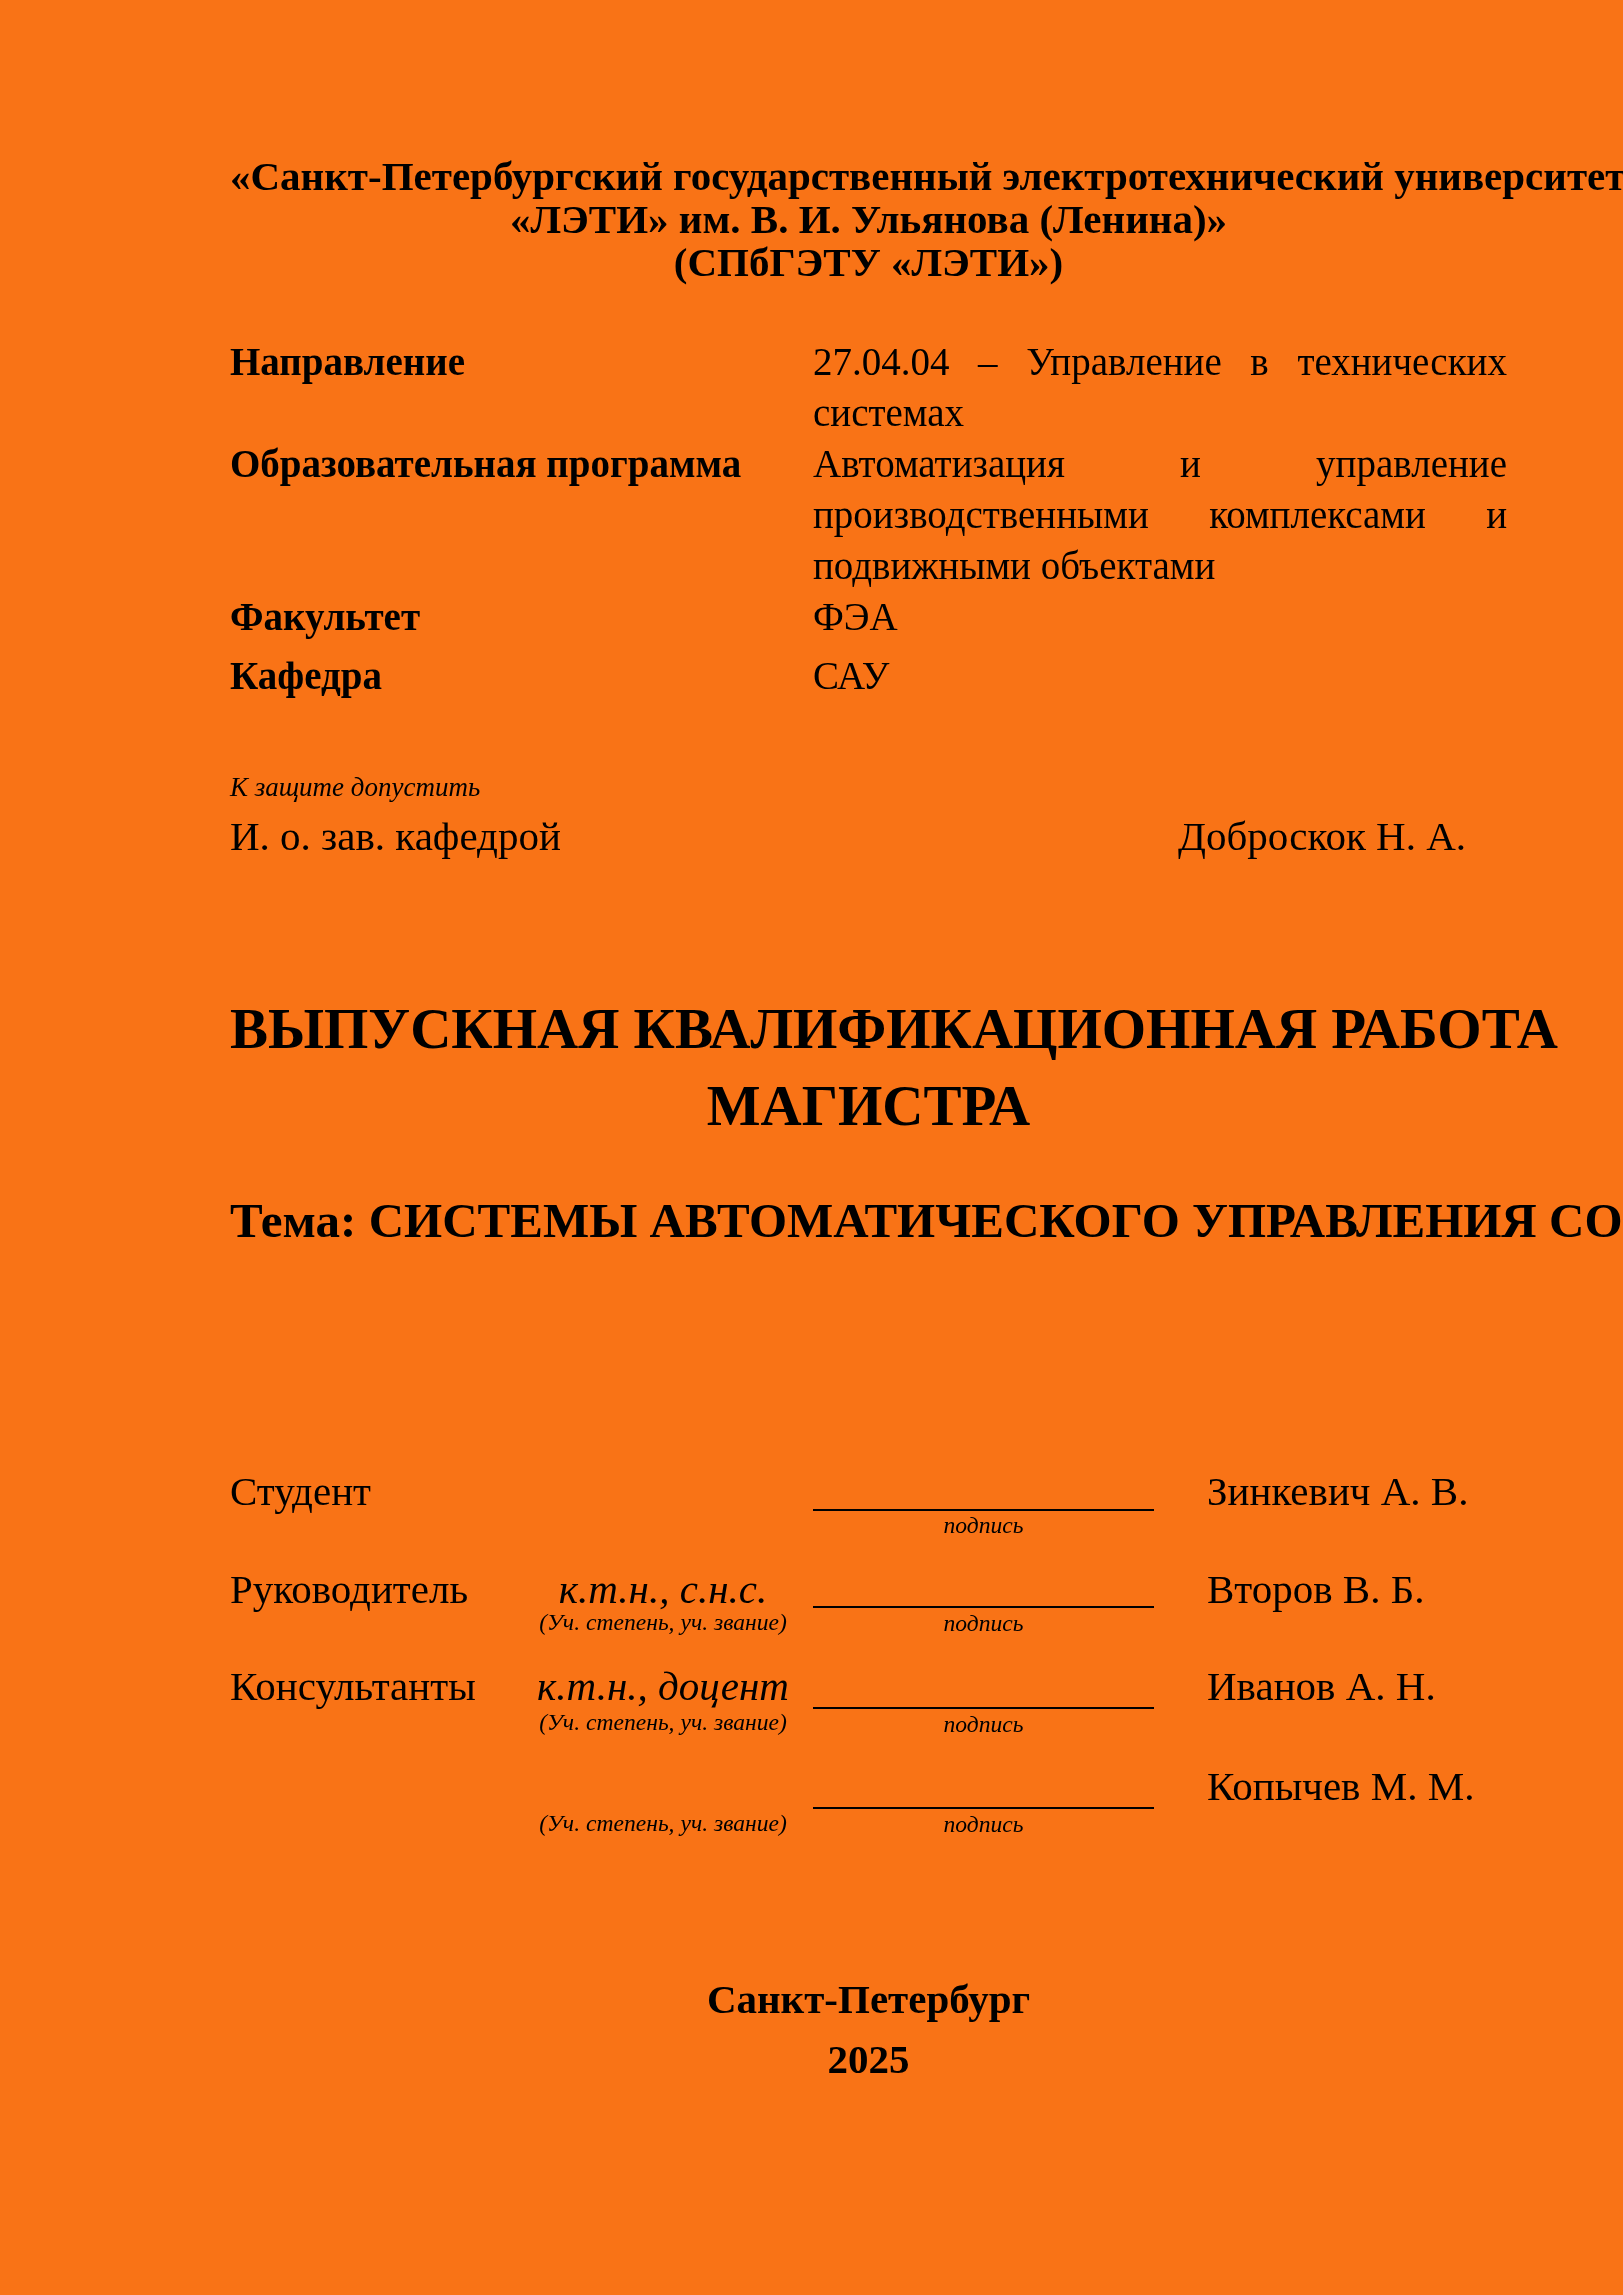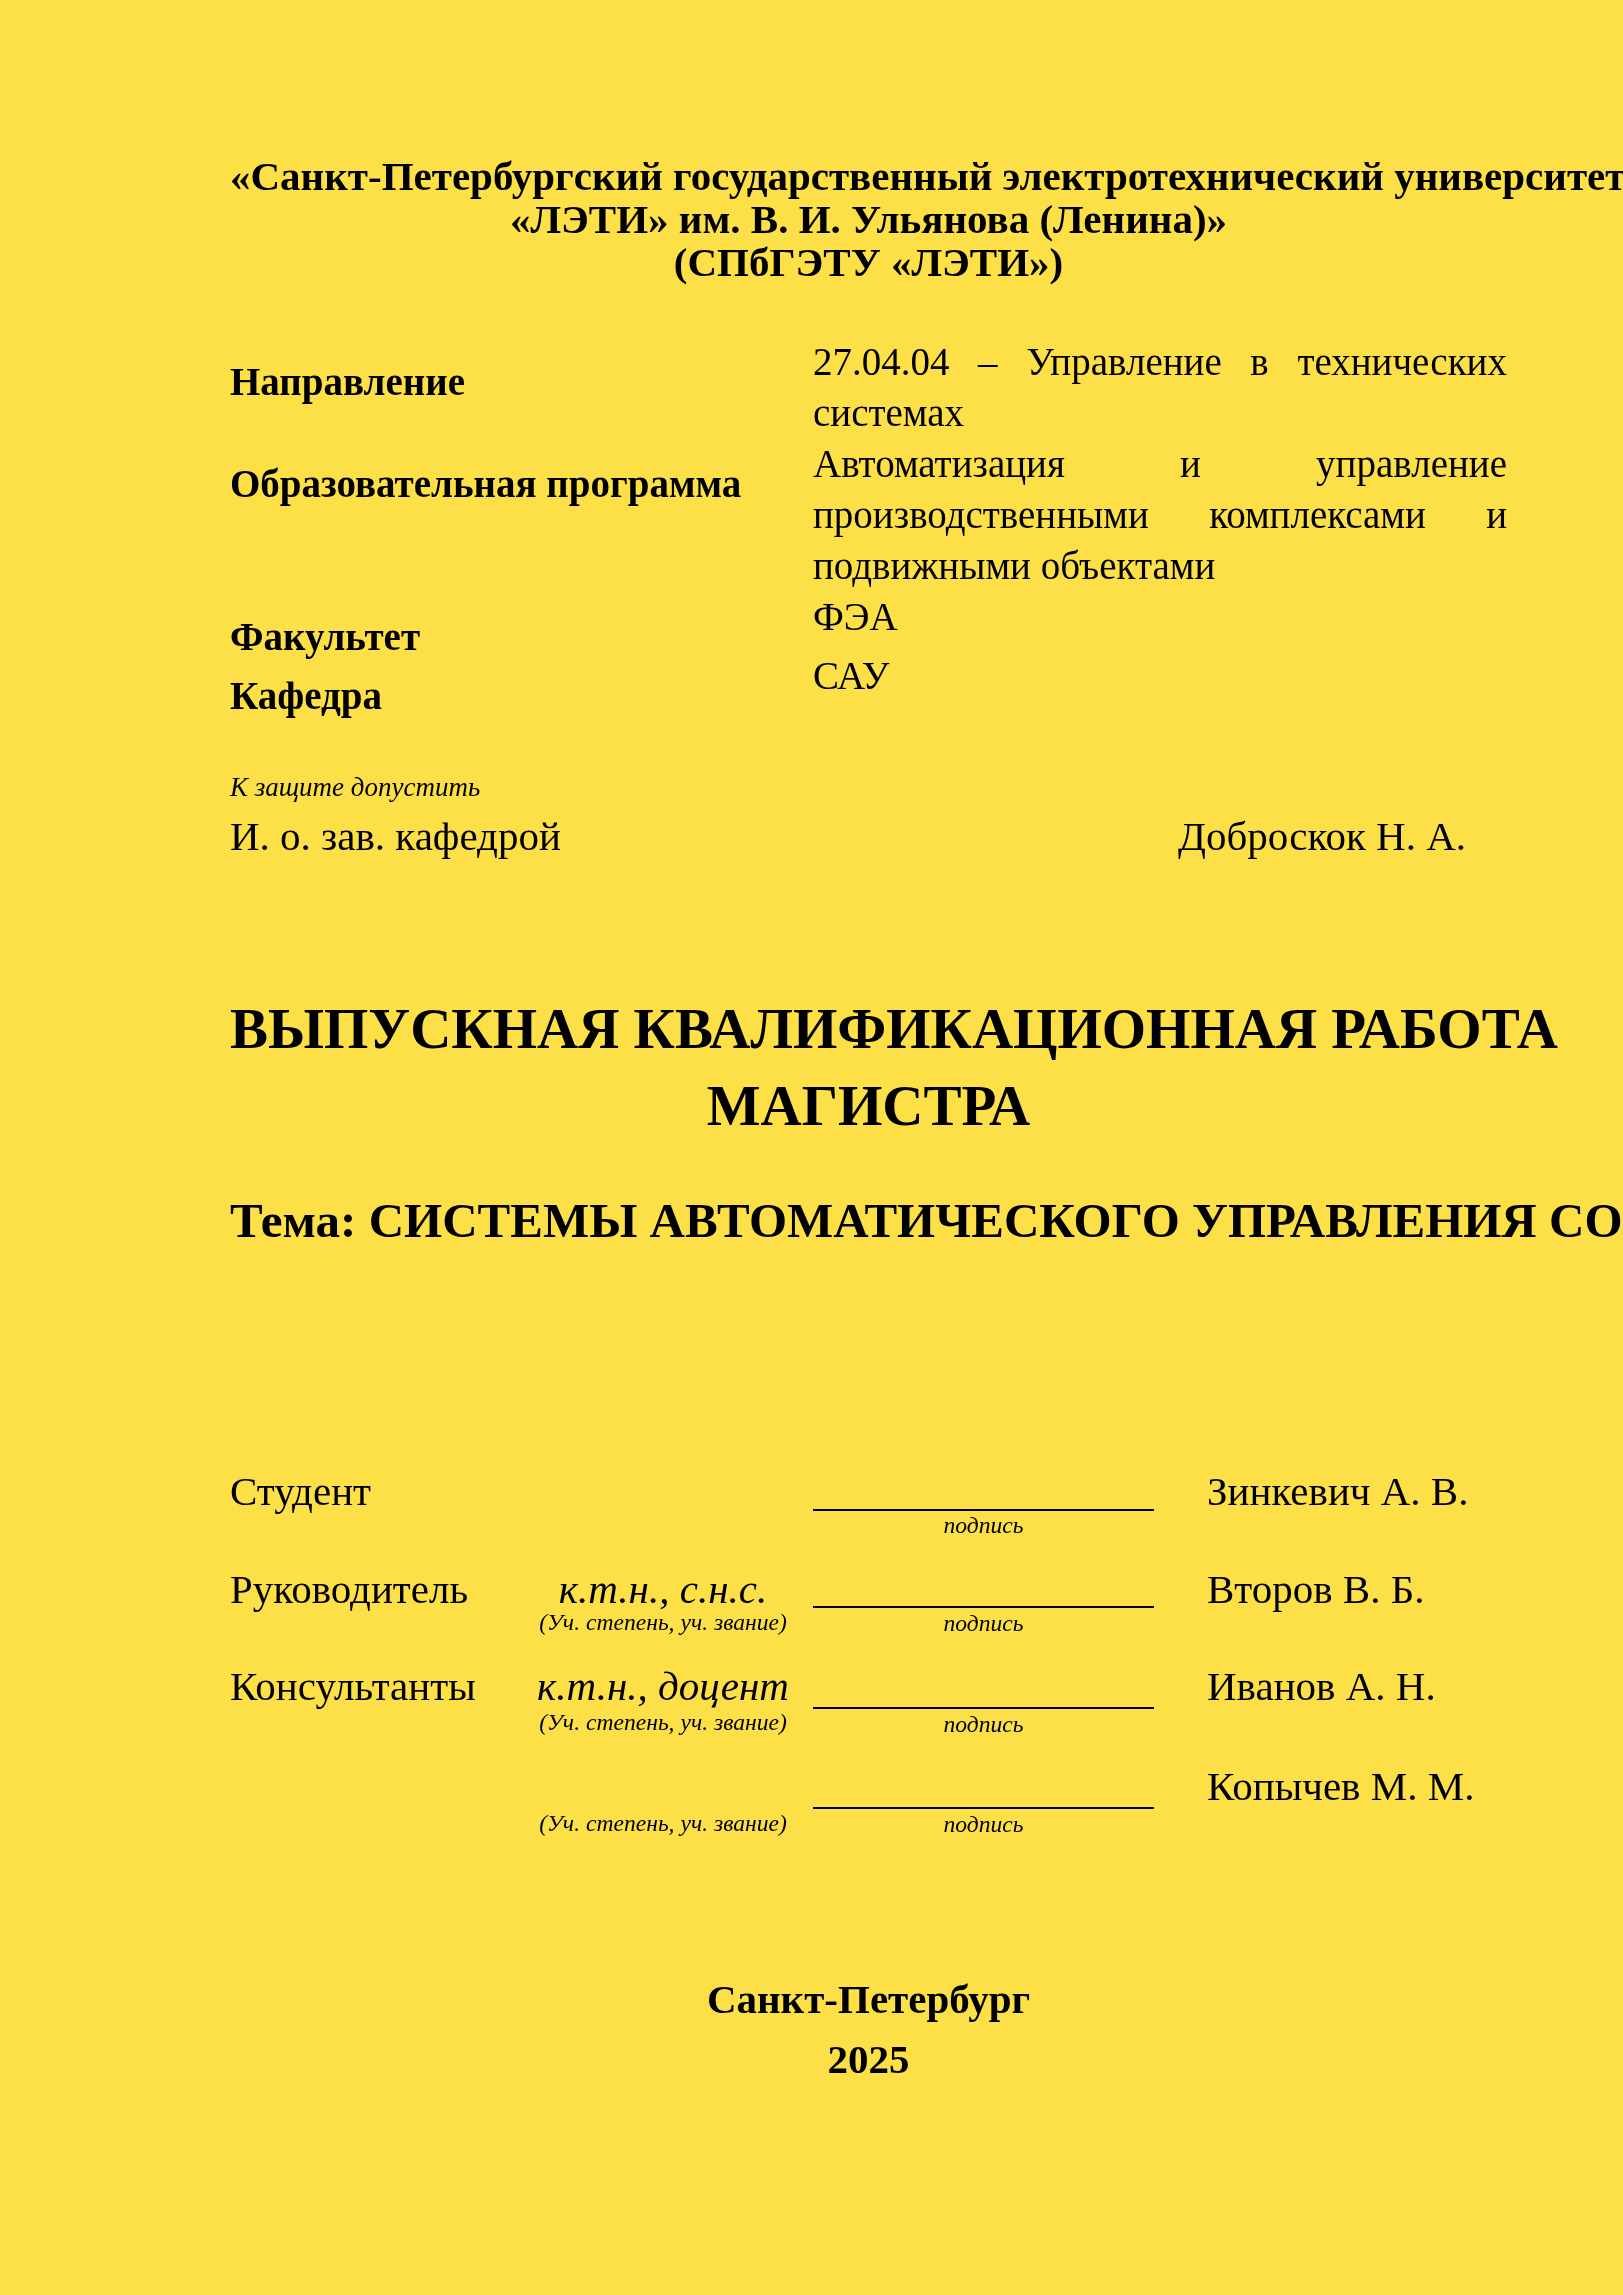--- a/index.html
+++ b/index.html
@@ -1,30 +1,30 @@
 <!DOCTYPE html>
 <html style="font-size:12.6px"><head>
 <meta charset="utf-8">
 <style>
   html,body { margin:0; padding:0; background:#888; }
   .page {
     position:relative; width:1623px; height:2295px;
-    margin:0 auto; background:#fde047; color:#000000;
+    margin:0 auto; background:#f97316; color:#000000;
     font-family:"Liberation Serif","DejaVu Serif",serif;
     overflow:hidden;
   }
   .abs { position:absolute; }
 
   
   .uni-header { left:230px; top:155px; width:1277px; text-align:center;
     font-weight:bold; font-size:41px; line-height:43px; }
   .uni-header .hline { white-space:nowrap; }
 
   
-  .prow-label { left:230px; font-weight:bold; font-size:39px; line-height:51px; white-space:nowrap;margin-top:20px; }
+  .prow-label { left:230px; font-weight:bold; font-size:39px; line-height:51px; white-space:nowrap; }
   .prow-value { left:813px; width:694px; font-size:39px; line-height:51px; }
   .vline { text-align:left; }
   .vline.just { text-align:justify; text-align-last:justify; text-justify:inter-word; }
   .vline:not(.just) { white-space:nowrap; }
 
   
   .admit { left:230px; top:764px; font-size:27px; line-height:47px; font-style:italic; white-space:nowrap; }
   .approver-pos { left:230px; top:813px; font-size:41px; line-height:47px; white-space:nowrap; }
   .approver-name { left:1178px; top:813px; font-size:41px; line-height:47px; white-space:nowrap; }
 

